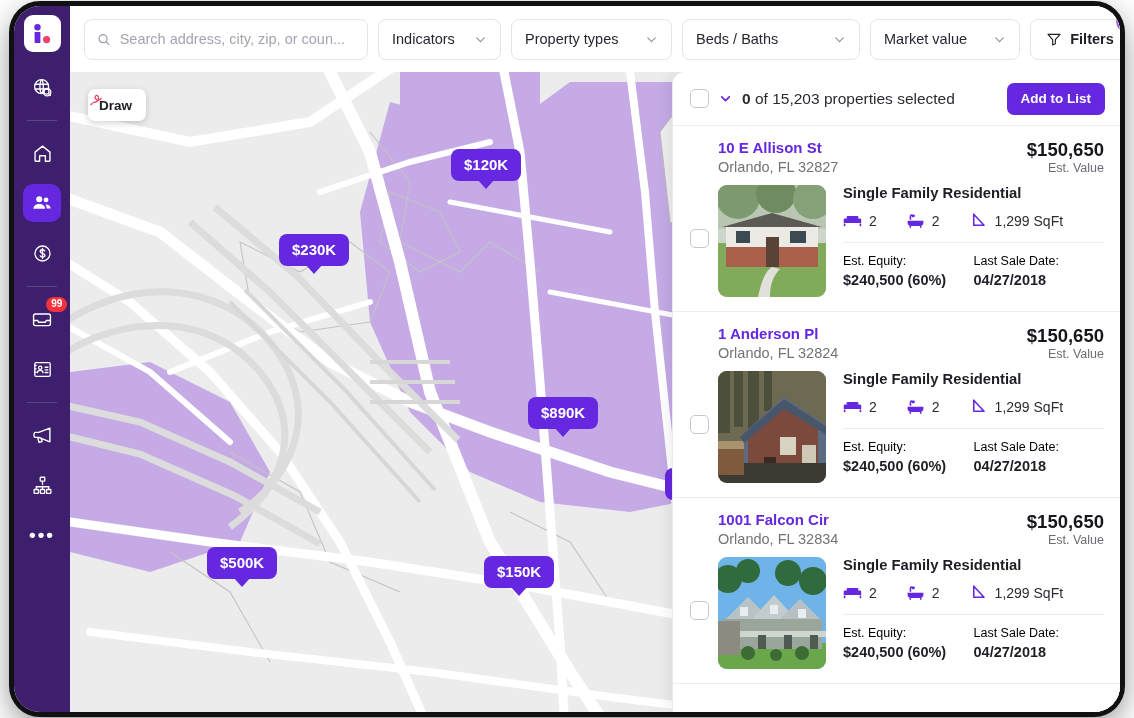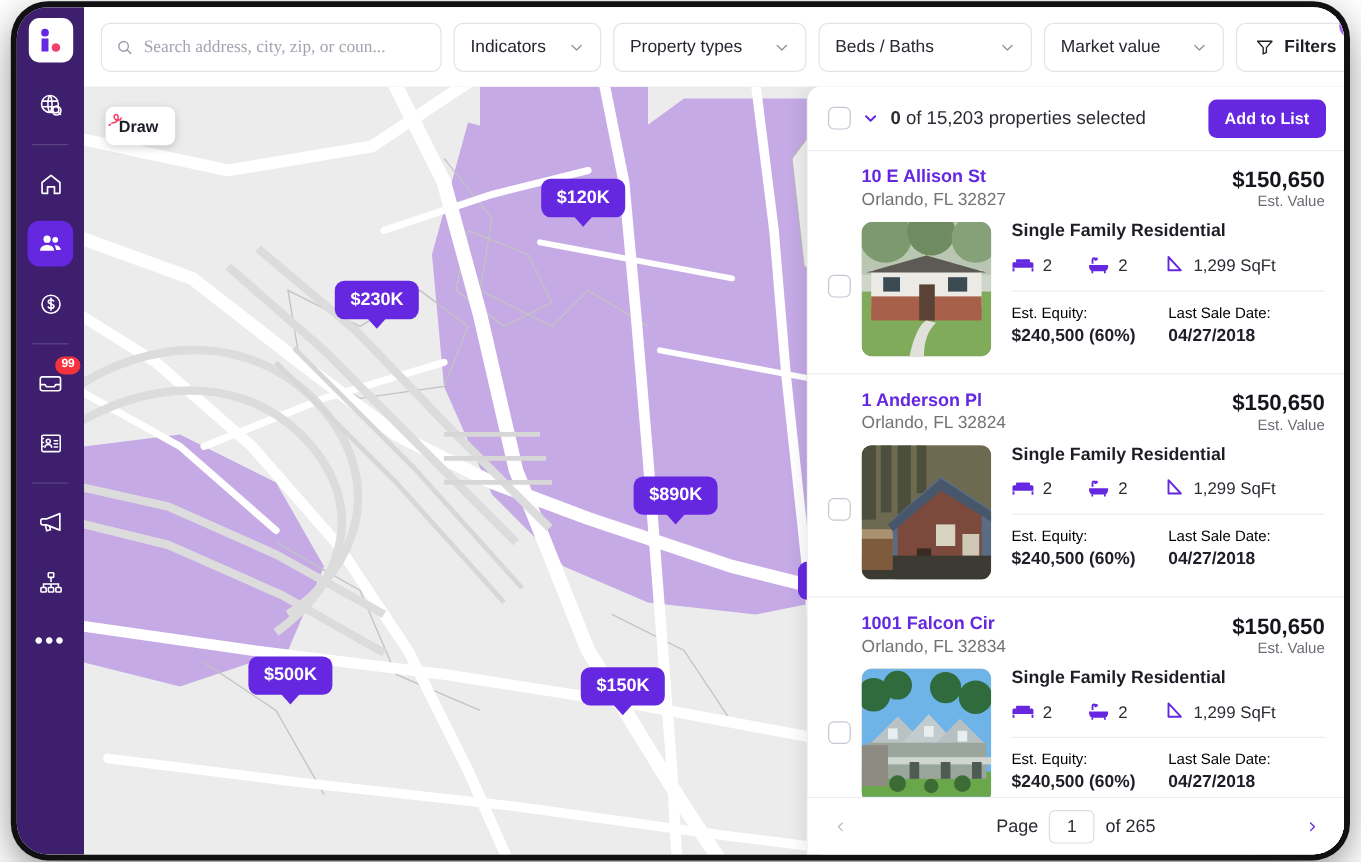--- a/index.html
+++ b/index.html
@@ -90,21 +90,21 @@
     height: 41px;
     border: 1px solid #e3e4ea;
     border-radius: 8px;
     display: flex; align-items: center;
     padding: 0 12px;
     gap: 9px;
     background: #fff;
   }
   .search-box input {
     border: none; outline: none;
-    font-family: Liberation Serif, serif;
+    font-family: Liberation Sans, sans-serif;
     font-size: 14.5px;
     color: #2b2b33;
     width: 100%;
     background: transparent;
   }
   .search-box input::placeholder { color: #a3a4b0; }
   .dropdown {
     height: 41px;
     border: 1px solid #e3e4ea;
     border-radius: 8px;
@@ -829,31 +829,16 @@
                   <div class="meta-lbl">Last Sale Date:</div>
                   <div class="meta-val">04/27/2018</div>
                 </div>
               </div>
             </div>
           </div>
         </div>
 
       </div>
 
-      <div class="pager">
-        <span class="pg-arrow pg-prev">
-          <svg width="11" height="16" viewBox="0 0 24 24" fill="none" stroke="currentColor" stroke-width="2.4" stroke-linecap="round" stroke-linejoin="round">
-              <path d="M15 5l-7 7 7 7"></path>
-            </svg>
-        </span>
-        <span>Page</span>
-        <input class="pg-input" value="1" style="">
-        <span>of 265</span>
-        <span class="pg-arrow pg-next">
-          <svg width="11" height="16" viewBox="0 0 24 24" fill="none" stroke="currentColor" stroke-width="2.4" stroke-linecap="round" stroke-linejoin="round">
-              <path d="M9 5l7 7-7 7"></path>
-            </svg>
-        </span>
-      </div>
 
     </div>
   </div>
 </div>
 
 </body></html>

